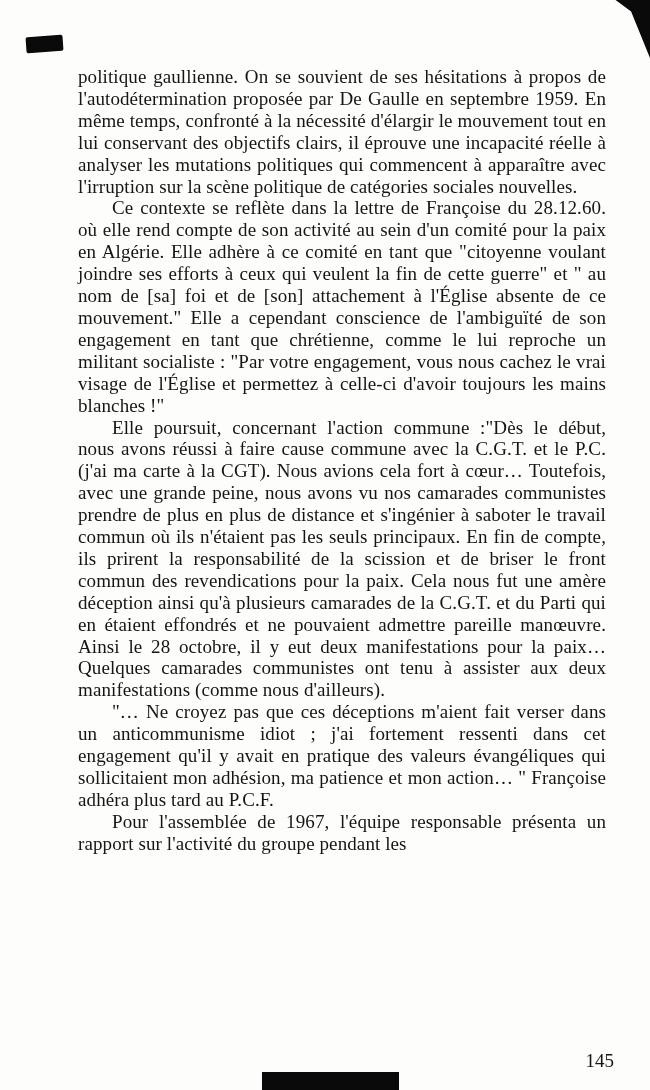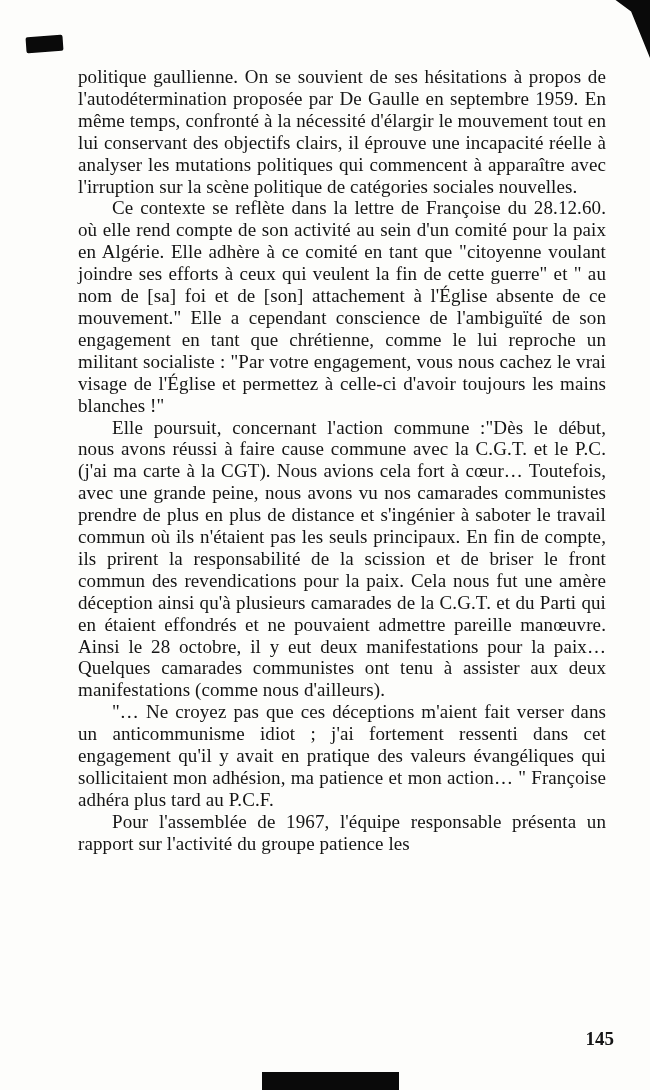--- a/index.html
+++ b/index.html
@@ -28,25 +28,24 @@
   }
   .text-block p {
     margin: 0;
     padding: 0;
   }
   .text-block p.indent {
     text-indent: 34px;
   }
   .page-number {
     position: absolute;
-    top: 1028px;
+    top: 1050px;
     right: 36px;
     font-size: 19px;
     color: #151515;
-    font-weight: bold;
   }
   
   .artifact {
     position: absolute;
     background: #0a0a0a;
   }
   .artifact-top-left {
     left: 26px;
     top: 36px;
     width: 37px;
@@ -75,18 +74,18 @@
 
   <div class="artifact artifact-top-left"></div>
   <div class="artifact artifact-top-right"></div>
   <div class="artifact artifact-bottom"></div>
 
   <div class="text-block">
     <p>politique gaullienne. On se souvient de ses hésitations à propos de l'autodétermination proposée par De Gaulle en septembre 1959. En même temps, confronté à la nécessité d'élargir le mouvement tout en lui conservant des objectifs clairs, il éprouve une incapacité réelle à analyser les mutations politiques qui commencent à apparaître avec l'irruption sur la scène politique de catégories sociales nouvelles.</p>
     <p class="indent">Ce contexte se reflète dans la lettre de Françoise du 28.12.60. où elle rend compte de son activité au sein d'un comité pour la paix en Algérie. Elle adhère à ce comité en tant que "citoyenne voulant joindre ses efforts à ceux qui veulent la fin de cette guerre" et " au nom de [sa] foi et de [son] attachement à l'Église absente de ce mouvement." Elle a cependant conscience de l'ambiguïté de son engagement en tant que chrétienne, comme le lui reproche un militant socialiste : "Par votre engagement, vous nous cachez le vrai visage de l'Église et permettez à celle-ci d'avoir toujours les mains blanches !"</p>
     <p class="indent">Elle poursuit, concernant l'action commune :"Dès le début, nous avons réussi à faire cause commune avec la C.G.T. et le P.C. (j'ai ma carte à la CGT). Nous avions cela fort à cœur… Toutefois, avec une grande peine, nous avons vu nos camarades communistes prendre de plus en plus de distance et s'ingénier à saboter le travail commun où ils n'étaient pas les seuls principaux. En fin de compte, ils prirent la responsabilité de la scission et de briser le front commun des revendications pour la paix. Cela nous fut une amère déception ainsi qu'à plusieurs camarades de la C.G.T. et du Parti qui en étaient effondrés et ne pouvaient admettre pareille manœuvre. Ainsi le 28 octobre, il y eut deux manifestations pour la paix… Quelques camarades communistes ont tenu à assister aux deux manifestations (comme nous d'ailleurs).</p>
     <p class="indent">"… Ne croyez pas que ces déceptions m'aient fait verser dans un anticommunisme idiot ; j'ai fortement ressenti dans cet engagement qu'il y avait en pratique des valeurs évangéliques qui sollicitaient mon adhésion, ma patience et mon action… " Françoise adhéra plus tard au P.C.F.</p>
-    <p class="indent">Pour l'assemblée de 1967, l'équipe responsable présenta un rapport sur l'activité du groupe patience les</p>
+    <p class="indent">Pour l'assemblée de 1967, l'équipe responsable présenta un rapport sur l'activité du groupe pendant les</p>
   </div>
 
   <div class="page-number">145</div>
 
 </div>
 
 </body></html>

